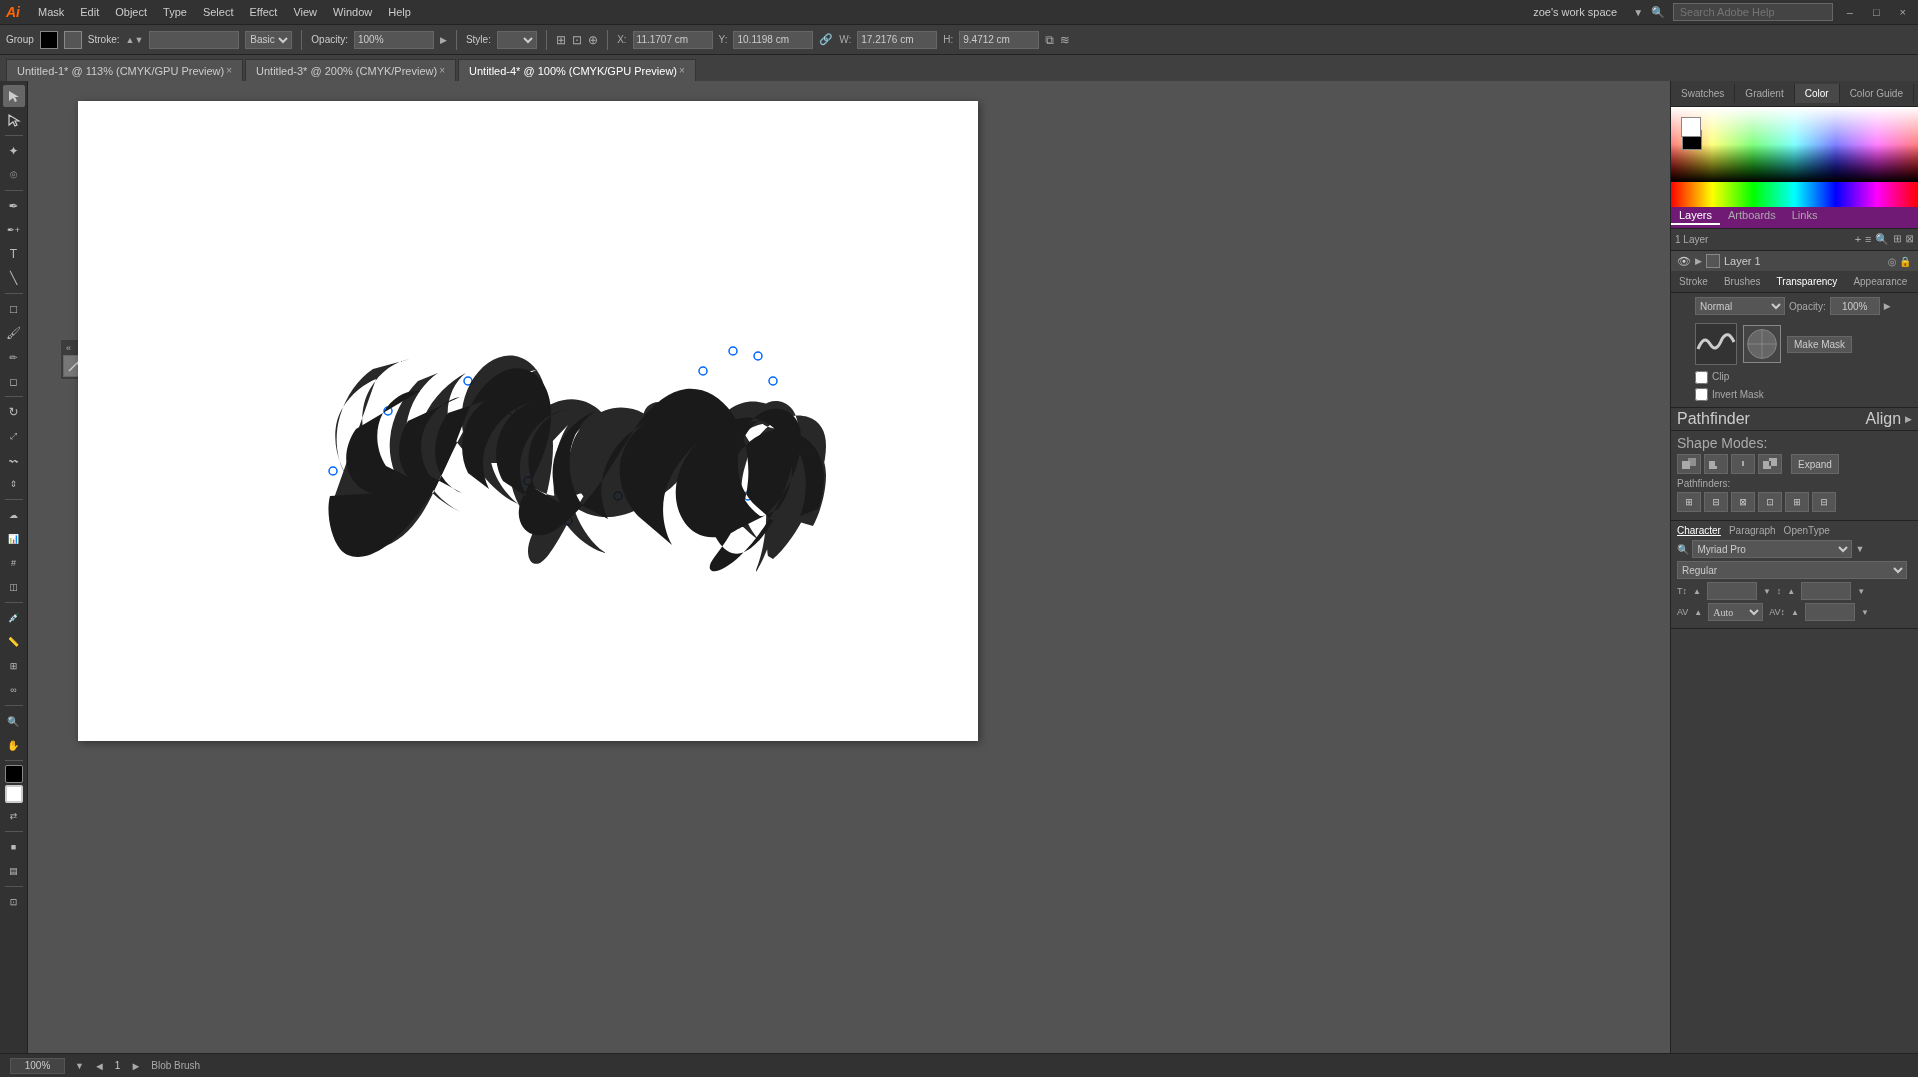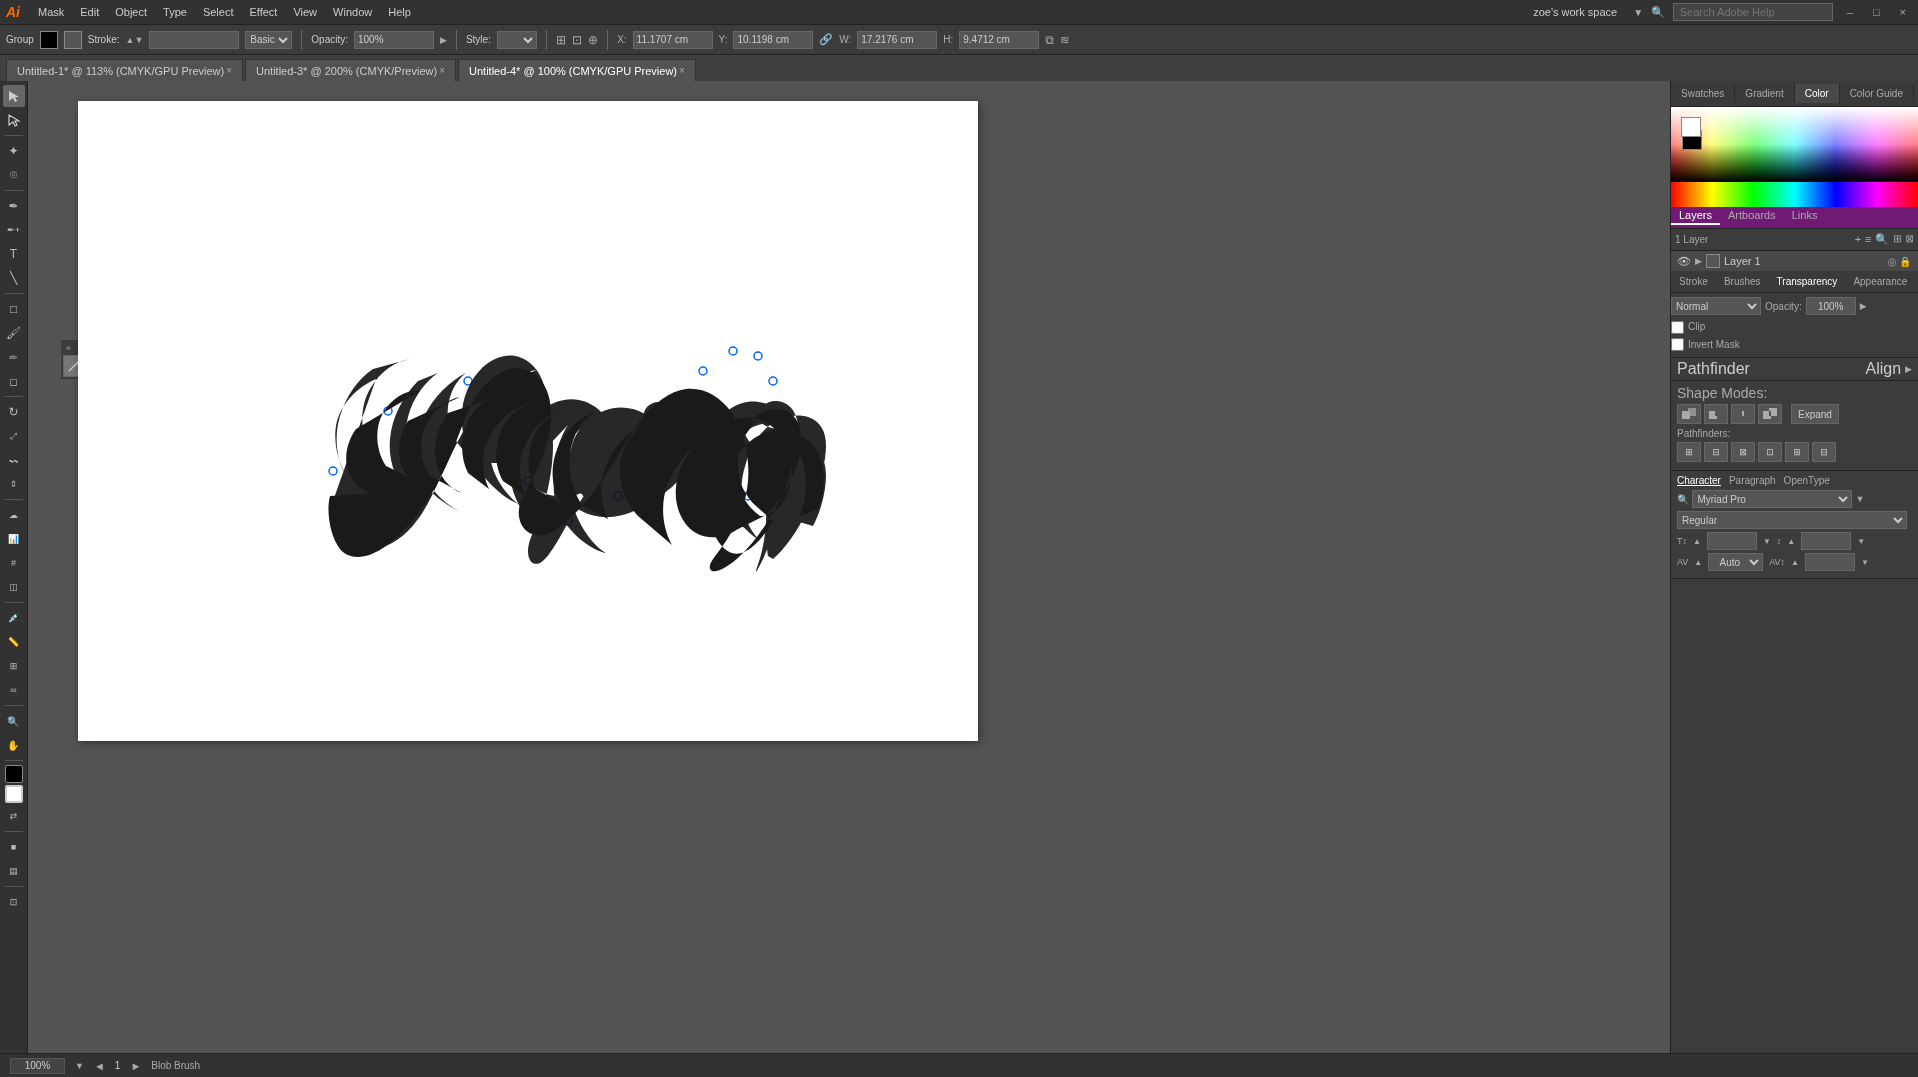--- a/index.html
+++ b/index.html
@@ -242,21 +242,21 @@
     .panel-tab3 {
       padding: 2px 8px;
       font-size: 10px;
       color: #aaa;
       cursor: pointer;
     }
     .panel-tab3.active { color: #fff; }
 
     
     #transparency-panel {
-      padding: 4px 0;
+      padding: 4px 24px;
       border-bottom: 1px solid #222;
     }
     #transparency-row {
       display: flex;
       align-items: center;
       gap: 4px;
       margin-bottom: 4px;
     }
     .blend-select {
       background: #555;
@@ -364,21 +364,22 @@
       height: 18px;
       text-align: center;
     }
     .auto-val {
       background: #555;
       border: 1px solid #666;
       color: #ccc;
       font-size: 10px;
       width: 50px;
       height: 18px;
-      text-align: center;
+      text-align: left;
+      font-family: Liberation Serif, serif;
     }
 
     
     #status-bar {
       background: #323232;
       height: 24px;
       display: flex;
       align-items: center;
       padding: 0 10px;
       gap: 10px;
@@ -909,20 +910,38 @@
         <select class="blend-select">
           <option>Normal</option>
           <option>Multiply</option>
           <option>Screen</option>
           <option>Overlay</option>
         </select>
         <span class="opacity-label">Opacity:</span>
         <input type="text" class="opacity-val" value="100%" style="">
         <span style="color:#aaa;cursor:pointer;font-size:9px;">▶</span>
       </div>
+      <div id="mask-section">
+
+        <div class="mask-preview">
+          <svg width="40" height="40" viewBox="0 0 40 40">
+            <rect width="40" height="40" fill="#333"></rect>
+            <path d="M2 25 Q8 10 14 20 Q20 30 26 15 Q32 5 38 18" stroke="#ccc" fill="none" stroke-width="3"></path>
+          </svg>
+        </div>
+        <div class="mask-preview mask-preview-circle" style="background:#555;border-radius:0;">
+          <svg width="40" height="40" viewBox="0 0 40 40">
+            <rect width="40" height="40" fill="#444"></rect>
+            <circle cx="20" cy="20" r="16" fill="#666" stroke="#888" stroke-width="1"></circle>
+            <line x1="20" y1="4" x2="20" y2="36" stroke="#888" stroke-width="1"></line>
+            <line x1="4" y1="20" x2="36" y2="20" stroke="#888" stroke-width="1"></line>
+          </svg>
+        </div>
+        <button class="make-mask-btn">Make Mask</button>
+      </div>
       <div id="clip-row">
         <input type="checkbox" style="">
         <span>Clip</span>
       </div>
       <div id="invert-row">
         <input type="checkbox" style="">
         <span>Invert Mask</span>
       </div>
     </div>
 

